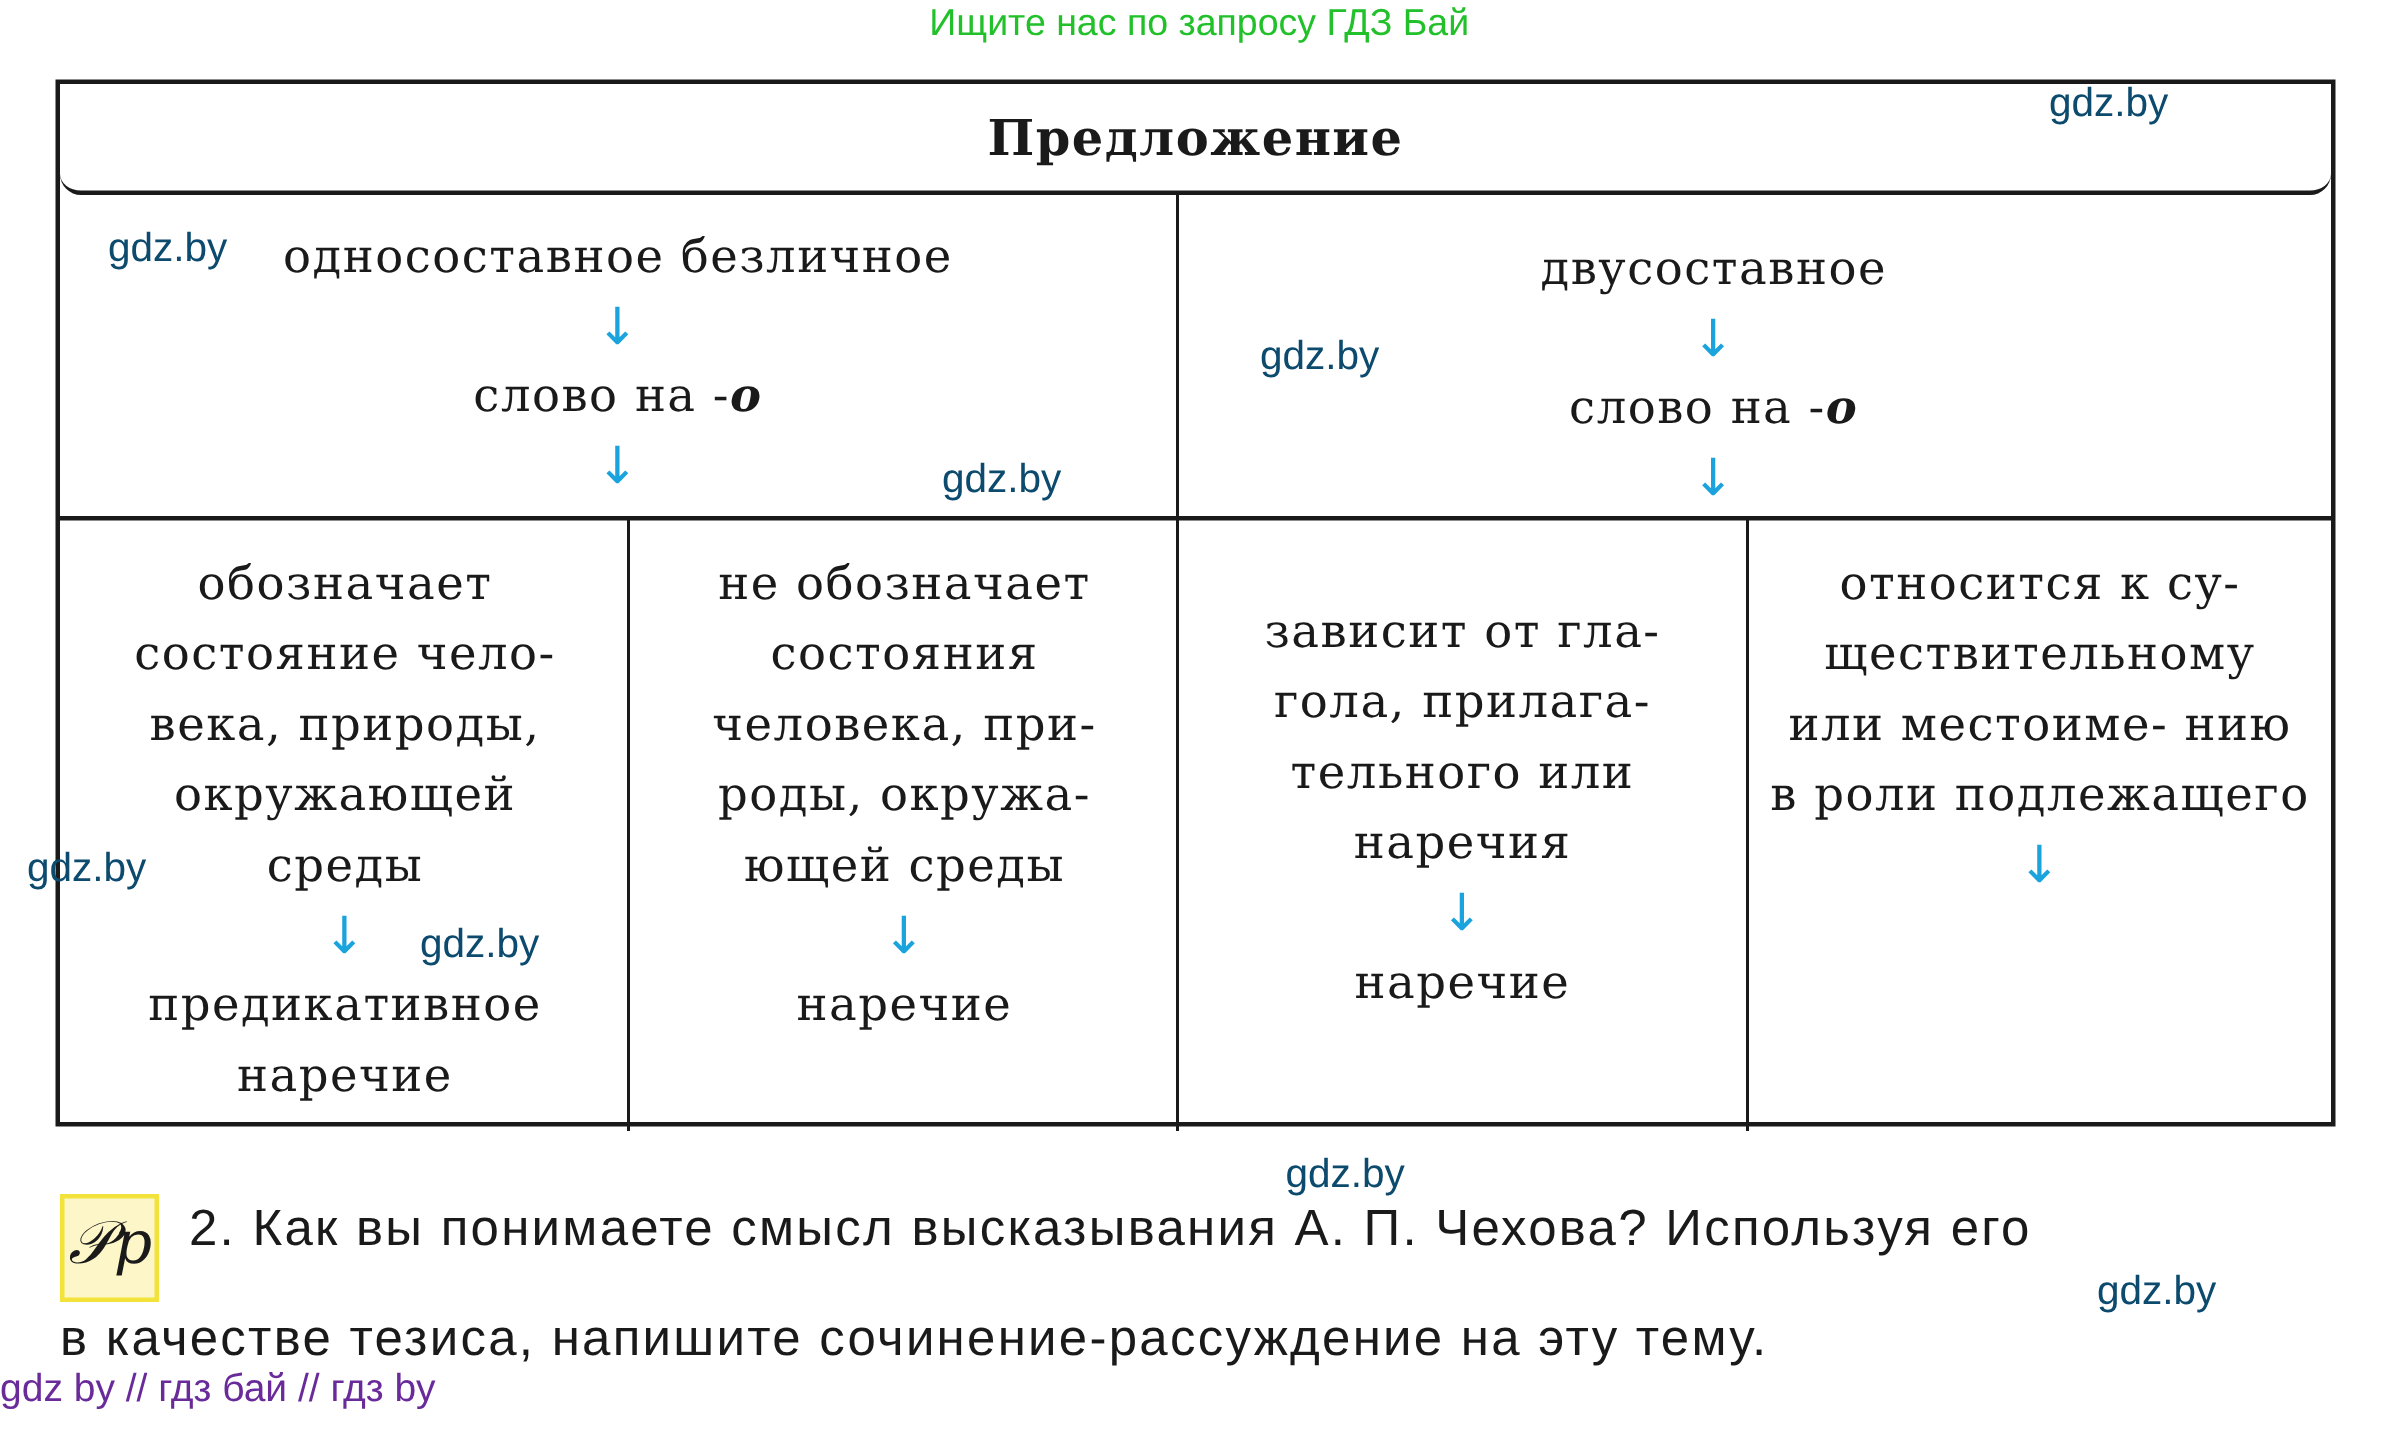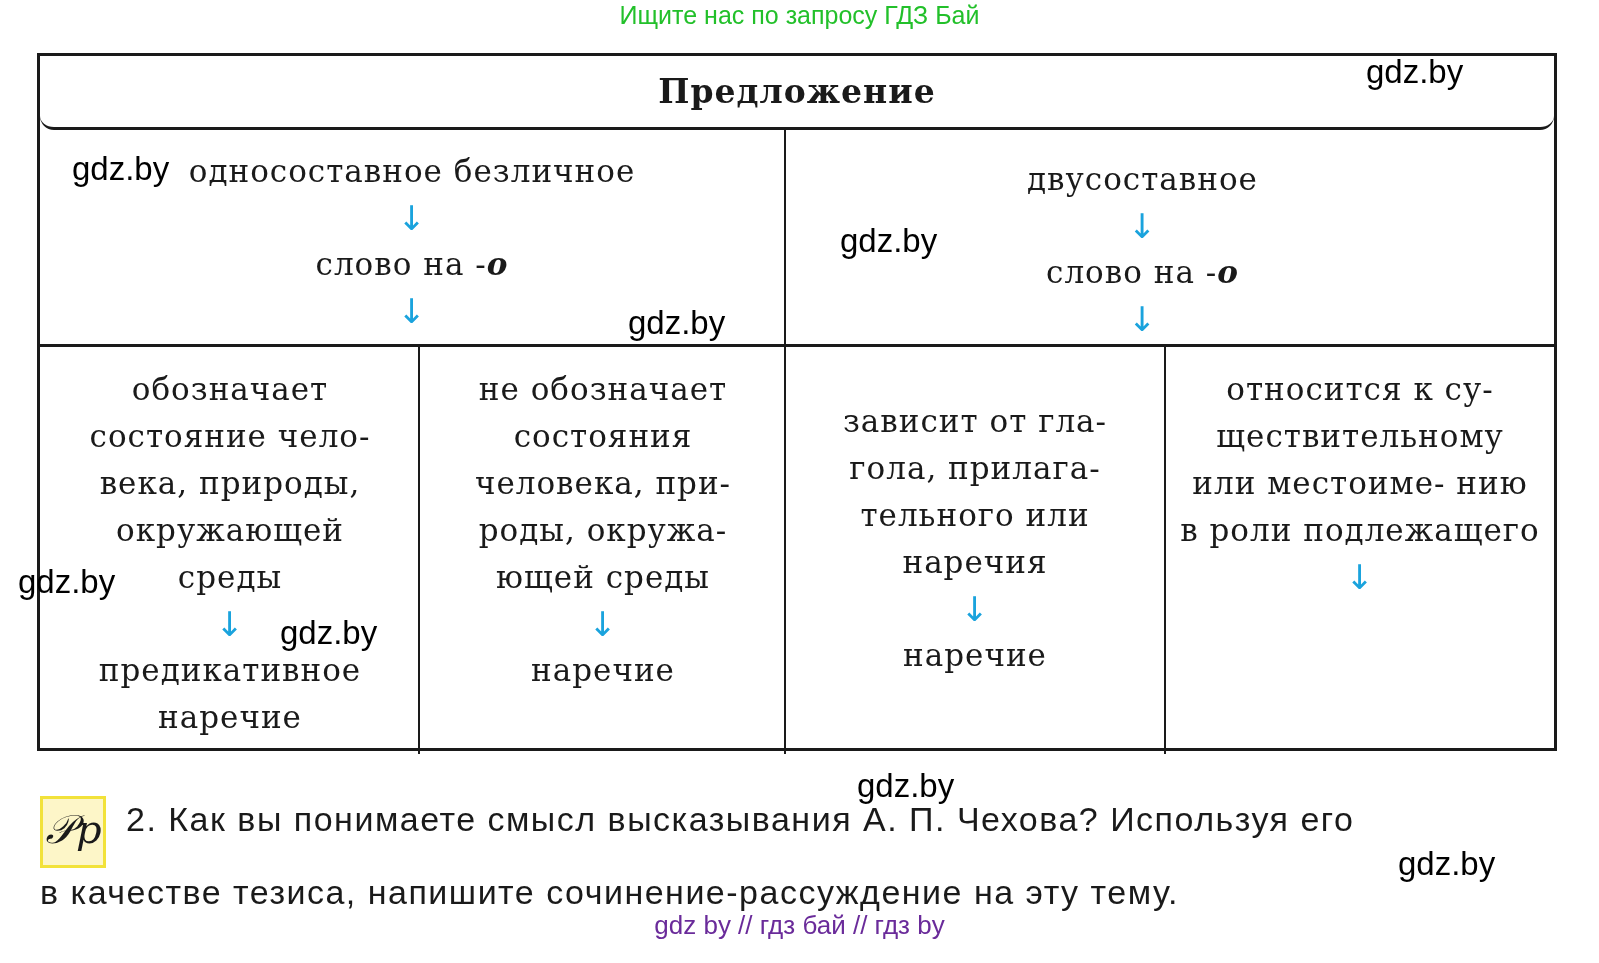--- a/index.html
+++ b/index.html
@@ -5,24 +5,24 @@
   html, body { margin:0; padding:0; background:#ffffff; }
   body { width:1599px; height:963px; position:relative; overflow:hidden; font-family:"DejaVu Serif", serif; color:#1a1a1a; }
   .top-banner { position:absolute; top:0; left:0; width:1599px; text-align:center; color:#22c02a; font-family:"Liberation Sans", sans-serif; font-size:25px; line-height:30px; }
   .tbl { position:absolute; left:37px; top:53px; width:1520px; height:698px; border:3px solid #1a1a1a; box-sizing:border-box; }
   .hdr { position:absolute; left:0; top:0; width:100%; height:74px; border-bottom:3px solid #1a1a1a; box-sizing:border-box; display:flex; align-items:center; justify-content:center; font-weight:bold; font-size:33px; letter-spacing:1px;border-radius:14px; }
   .vline { position:absolute; background:#1a1a1a; width:2px; }
   .hline { position:absolute; background:#1a1a1a; height:3px; }
   .cell { position:absolute; text-align:center; font-size:31px; line-height:47px; letter-spacing:1px; }
   .arrow { display:block; color:#1aa3dd; font-family:"DejaVu Sans", sans-serif; font-size:34px; line-height:46px; }
   .ital { font-style:italic; font-weight:bold; }
-  .wm { position:absolute; font-family:"Liberation Sans", sans-serif; font-size:33px; color:#000000;text-align:right; }
+  .wm { position:absolute; font-family:"Liberation Sans", sans-serif; font-size:27px; color:#0c4a6e;text-align:right; }
   .task { position:absolute; left:40px; top:795px; width:1520px; font-family:"Liberation Sans", sans-serif; font-size:34px; line-height:48px; letter-spacing:1.5px; color:#1a1a1a; }
   .rp-icon { display:inline-block; width:66px; height:72px; background:#fdf6c8; border:3px solid #f2e23a; box-sizing:border-box; vertical-align:-12px; margin-right:20px; font-family:"DejaVu Serif", serif; font-style:italic; font-size:40px; line-height:60px; text-align:right; color:#1a1a1a; }
-  .footer { position:absolute; top:910px; left:0; width:1599px; text-align:center; color:#6a2b9a; font-family:"Liberation Sans", sans-serif; font-size:26px; }
+  .footer { position:absolute; top:910px; left:0; width:1599px; text-align:left; color:#6a2b9a; font-family:"Liberation Sans", sans-serif; font-size:26px; }
 </style>
 </head>
 <body>
 
 <div class="top-banner">Ищите нас по запросу ГДЗ Бай</div>
 
 <div class="tbl">
   <div class="hdr">Предложение</div>
 
   <div class="vline" style="left:744px; top:74px; height:624px;"></div>

